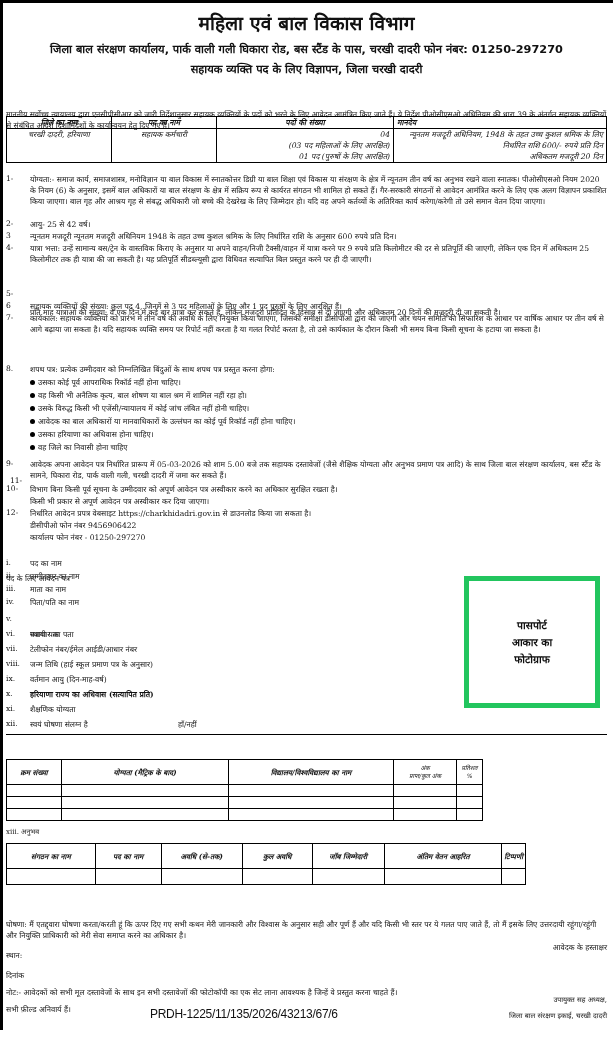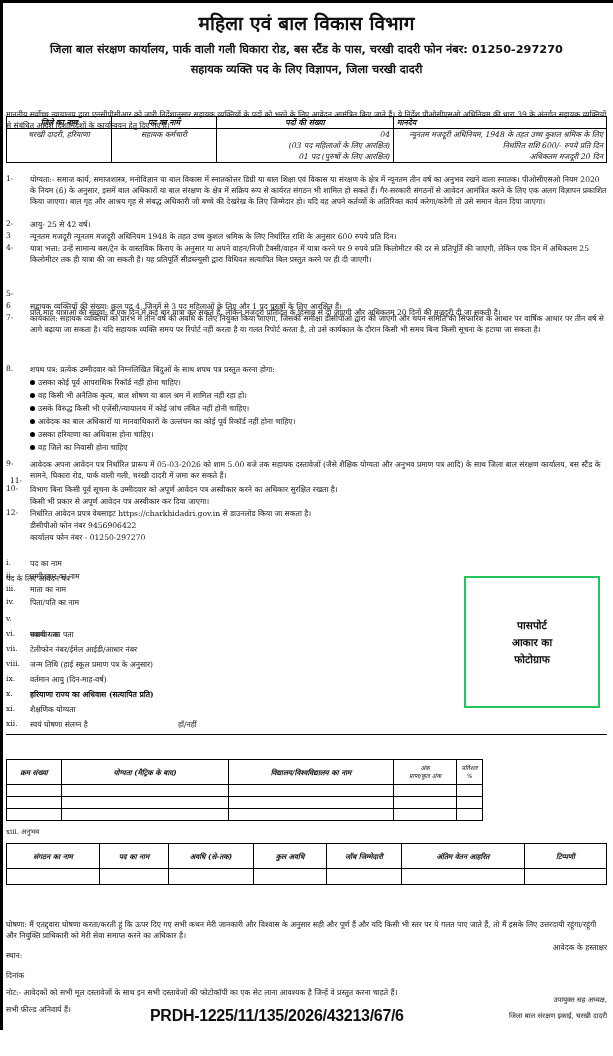--- a/index.html
+++ b/index.html
@@ -13,32 +13,32 @@
   .t1 { position:absolute; left:6px; top:116px; width:601px; font-size:7.6px; }
   .t1 th, .t1 td { border:1px solid #000; padding:0 3px; vertical-align:top; line-height:11px;text-align:right; }
   .t1 th { font-weight:bold; text-align:center; height:11px; }
   .t1 td.c { text-align:center; }
   .num { position:absolute; left:6px; width:20px; font-size:7.6px; }
   .item { position:absolute; left:30px; right:6px; font-size:7.6px; line-height:11.2px; }
   .bullet { position:absolute; left:38px; font-size:7.6px; }
   .bullet::before { content:""; position:absolute; left:-8px; top:3px; width:5px; height:5px; border-radius:50%; background:#000; }
   .rom { position:absolute; left:6px; font-size:7.6px; }
   .rom-lab { position:absolute; left:30px; font-size:7.6px; }
-  .photo { position:absolute; left:464px; top:576px; width:136px; height:132px; border:2px solid #22c55e; box-sizing:border-box; display:flex; flex-direction:column; align-items:center; justify-content:center; font-family:"DejaVu Sans","Liberation Sans",sans-serif; font-weight:bold; font-size:10.5px; line-height:17px; }
+  .photo { position:absolute; left:464px; top:576px; width:136px; height:132px; border:5px solid #22c55e; box-sizing:border-box; display:flex; flex-direction:column; align-items:center; justify-content:center; font-family:"DejaVu Sans","Liberation Sans",sans-serif; font-weight:bold; font-size:10.5px; line-height:17px; }
   .hr { position:absolute; left:6px; width:601px; height:0; border-top:1px solid #000; }
   .t2 { position:absolute; left:6px; top:759px; width:477px; font-size:7.2px; }
   .t2 th, .t2 td { border:1px solid #000; padding:0 2px; text-align:center; }
   .t2 th { font-weight:bold; height:24px; }
   .t2 td { height:11px; }
-  .t3 { position:absolute; left:6px; top:843px; width:601px; font-size:7.2px; }
+  .t3 { position:absolute; left:6px; top:843px; width:520px; font-size:7.2px; }
   .t3 th, .t3 td { border:1px solid #000; padding:0 2px; text-align:center; }
   .t3 th { font-weight:bold; height:24px; }
   .t3 td { height:15px; }
   .small { font-size:6px; font-weight:normal; line-height:8px; display:block; }
-  .footer-code { position:absolute; left:150px; top:1007px; font-family:"Liberation Sans","DejaVu Sans",sans-serif; font-weight:bold; font-size:16px; letter-spacing:-0.3px;text-align:right; }
+  .footer-code { position:absolute; left:150px; top:1007px; font-family:"Liberation Sans","DejaVu Sans",sans-serif; font-weight:normal; font-size:12px; letter-spacing:-0.3px;text-align:right; }
   .right { position:absolute; right:6px; text-align:right; font-size:7.6px; }
 </style>
 </head>
 <body>
 
 <div class="frame"></div>
 
 <div class="hdr-title">महिला एवं बाल विकास विभाग</div>
 <div class="hdr-addr">जिला बाल संरक्षण कार्यालय, पार्क वाली गली घिकारा रोड, बस स्टैंड के पास, चरखी दादरी फोन नंबर: 01250-297270</div>
 <div class="hdr-sub">सहायक व्यक्ति पद के लिए विज्ञापन, जिला चरखी दादरी</div>

